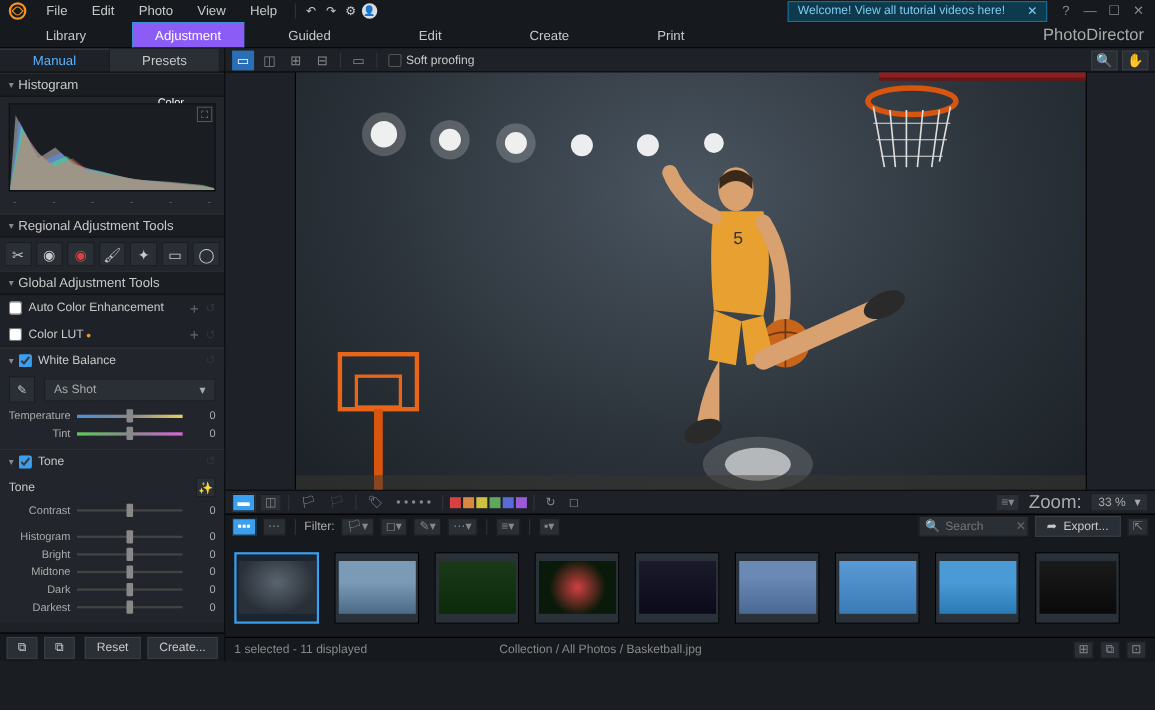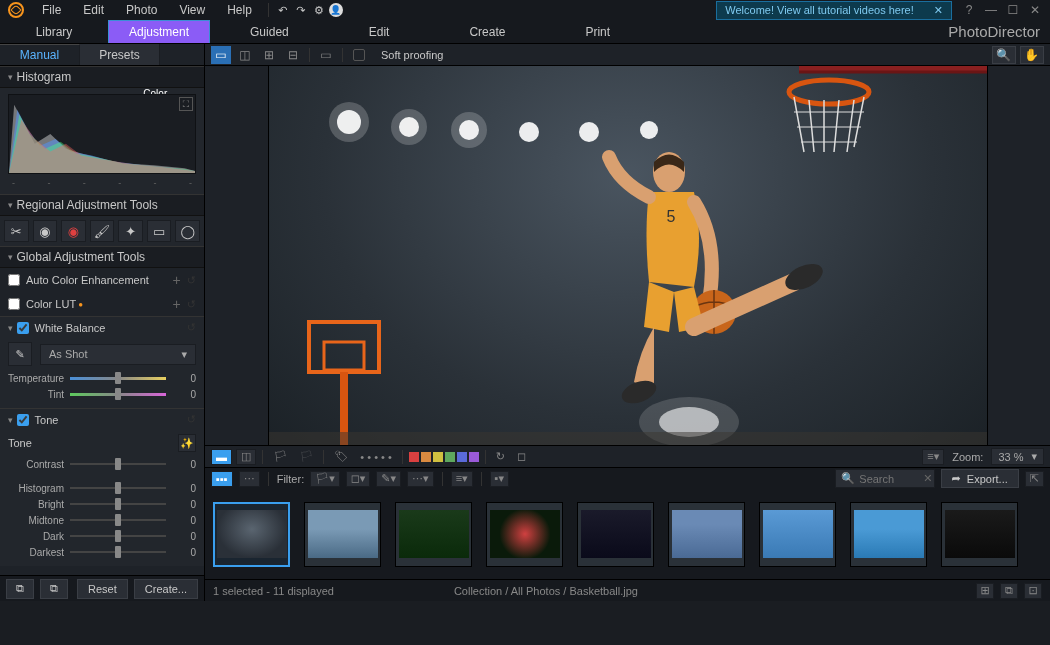--- a/index.html
+++ b/index.html
@@ -13,27 +13,27 @@
 .menu-sep { width: 1px; height: 14px; background: #333; margin: 0 4px; }
 .menu-icon { width: 16px; height: 16px; display: flex; align-items: center; justify-content: center; cursor: pointer; }
 .tutorial-banner { margin-left: auto; background: #0d3a4d; border: 1px solid #1a6e9e; padding: 2px 8px; font-size: 11px; color: #7fc9ef; display: flex; align-items: center; gap: 20px; }
 .tutorial-banner .close { cursor: pointer; color: #7fc9ef; }
 .win-controls { display: flex; gap: 8px; margin-left: 8px; }
 .win-btn { width: 14px; height: 14px; display: flex; align-items: center; justify-content: center; cursor: pointer; font-size: 12px; color: #888; }
 
 
 .main-tabs { height: 24px; background: #16191e; display: flex; align-items: center; border-bottom: 1px solid #000; }
 .main-tab { padding: 0 20px; height: 100%; display: flex; align-items: center; font-size: 12px; cursor: pointer; }
-.main-tab.lib { width: 108px; justify-content: center; }
+.main-tab.lib { width: 120px; justify-content: center; }
 .main-tab.active { background: #8b5cf6; color: #fff; border: 1px solid #3a8fd5; border-bottom: none; }
 .app-name { margin-left: auto; margin-right: 10px; font-size: 15px; color: #aaa; font-weight: 300; }
 
 
 .sub-tabs { height: 22px; background: #1e2228; display: flex; border-bottom: 1px solid #000; }
-.sub-tab { width: 80px; display: flex; align-items: center; justify-content: center; font-size: 12px; cursor: pointer; background: #2a2e35; border-right: 1px solid #1a1d22; }
+.sub-tab { width: 100px; display: flex; align-items: center; justify-content: center; font-size: 12px; cursor: pointer; background: #2a2e35; border-right: 1px solid #1a1d22; }
 .sub-tab.active { color: #5ab4ff; background: #1e2228; border-top: 1px solid #444; }
 
 
 .workspace { display: flex; height: 557px; }
 .sidebar { width: 205px; background: #1e2228; display: flex; flex-direction: column; overflow: hidden; border-right: 1px solid #000; }
 .sidebar-scroll { flex: 1; overflow-y: auto; overflow-x: hidden; }
 .sidebar-scroll::-webkit-scrollbar { width: 8px; }
 .sidebar-scroll::-webkit-scrollbar-thumb { background: #3a3e45; border-radius: 4px; }
 .sidebar-scroll::-webkit-scrollbar-track { background: #252930; }
 
@@ -78,34 +78,34 @@
 .sidebar-footer { height: 26px; background: #16191e; border-top: 1px solid #000; display: flex; align-items: center; padding: 0 6px; gap: 6px; }
 .sf-btn { height: 20px; padding: 0 10px; background: #2a2e35; border: 1px solid #3a3e45; display: flex; align-items: center; justify-content: center; cursor: pointer; font-size: 11px; }
 .sf-icon { width: 28px; padding: 0; }
 
 
 .main-area { flex: 1; display: flex; flex-direction: column; background: #16191e; }
 .main-toolbar { height: 22px; background: #1e2228; display: flex; align-items: center; padding: 0 6px; gap: 4px; border-bottom: 1px solid #000; }
 .mt-btn { width: 20px; height: 18px; display: flex; align-items: center; justify-content: center; cursor: pointer; font-size: 12px; color: #888; }
 .mt-btn.active { background: #2a6fb5; color: #fff; }
 .mt-sep { width: 1px; height: 14px; background: #333; margin: 0 2px; }
-.soft-proof { display: flex; align-items: center; gap: 16px; margin-left: 4px; font-size: 11px; }
+.soft-proof { display: flex; align-items: center; gap: 4px; margin-left: 4px; font-size: 11px; }
 .soft-proof .chk { width: 12px; height: 12px; border: 1px solid #555; border-radius: 2px; }
 .mt-right { margin-left: auto; display: flex; gap: 4px; }
 .mt-right .mt-btn { background: #2a2e35; border: 1px solid #3a3e45; width: 24px; }
 
 .canvas { flex: 1; background: #1e2228; display: flex; align-items: center; justify-content: center; position: relative; overflow: hidden; }
 .canvas-image { width: 720px; height: 410px; background: radial-gradient(ellipse at 50% 30%, #4a5560 0%, #2a3138 60%, #1a2025 100%); position: relative; overflow: hidden; border: 1px solid #000; }
 
 
 .lower-bar { height: 22px; background: #1e2228; display: flex; align-items: center; padding: 0 6px; gap: 4px; border-top: 1px solid #000; }
 .lb-btn { height: 16px; padding: 0 4px; display: flex; align-items: center; justify-content: center; cursor: pointer; font-size: 11px; color: #888; background: #2a2e35; border: 1px solid #1a1d22; }
 .lb-btn.plain { background: none; border: none; }
 .color-sq { width: 10px; height: 10px; cursor: pointer; }
-.zoom-label { font-size: 11px; color: #aaa; }
+.zoom-label { font-size: 17px; color: #aaa; }
 .zoom-select { background: #2a2e35; border: 1px solid #1a1d22; padding: 1px 6px; font-size: 11px; color: #aaa; display: flex; align-items: center; gap: 8px; cursor: pointer; }
 
 
 .filter-bar { height: 22px; background: #16191e; display: flex; align-items: center; padding: 0 6px; gap: 6px; border-top: 1px solid #000; }
 .fb-btn { height: 16px; padding: 0 4px; display: flex; align-items: center; cursor: pointer; font-size: 11px; color: #888; background: #2a2e35; border: 1px solid #1a1d22; }
 .fb-label { font-size: 11px; color: #aaa; }
 .search-box { margin-left: auto; width: 100px; background: #2a2e35; border: 1px solid #1a1d22; padding: 2px 6px; display: flex; align-items: center; gap: 4px; font-size: 11px; }
 .search-box input { background: none; border: none; color: #888; outline: none; width: 60px; font-size: 11px; }
 .export-btn { background: #2a2e35; border: 1px solid #3a3e45; padding: 2px 10px; display: flex; align-items: center; gap: 6px; cursor: pointer; font-size: 11px; }
 

